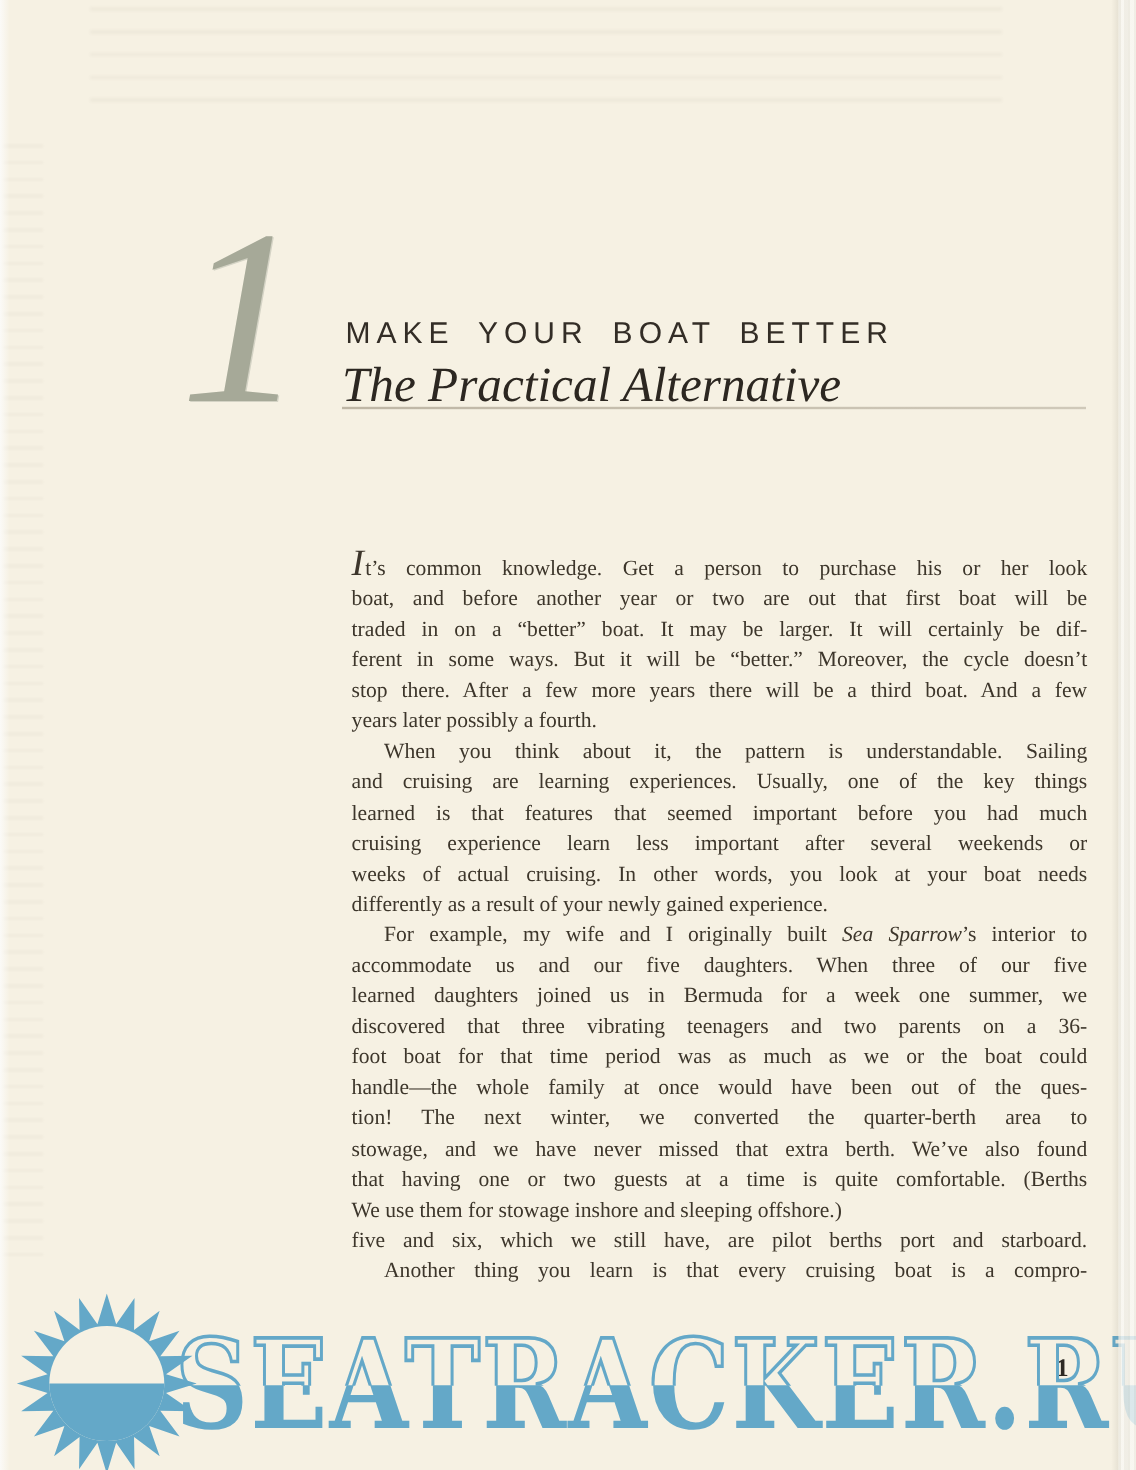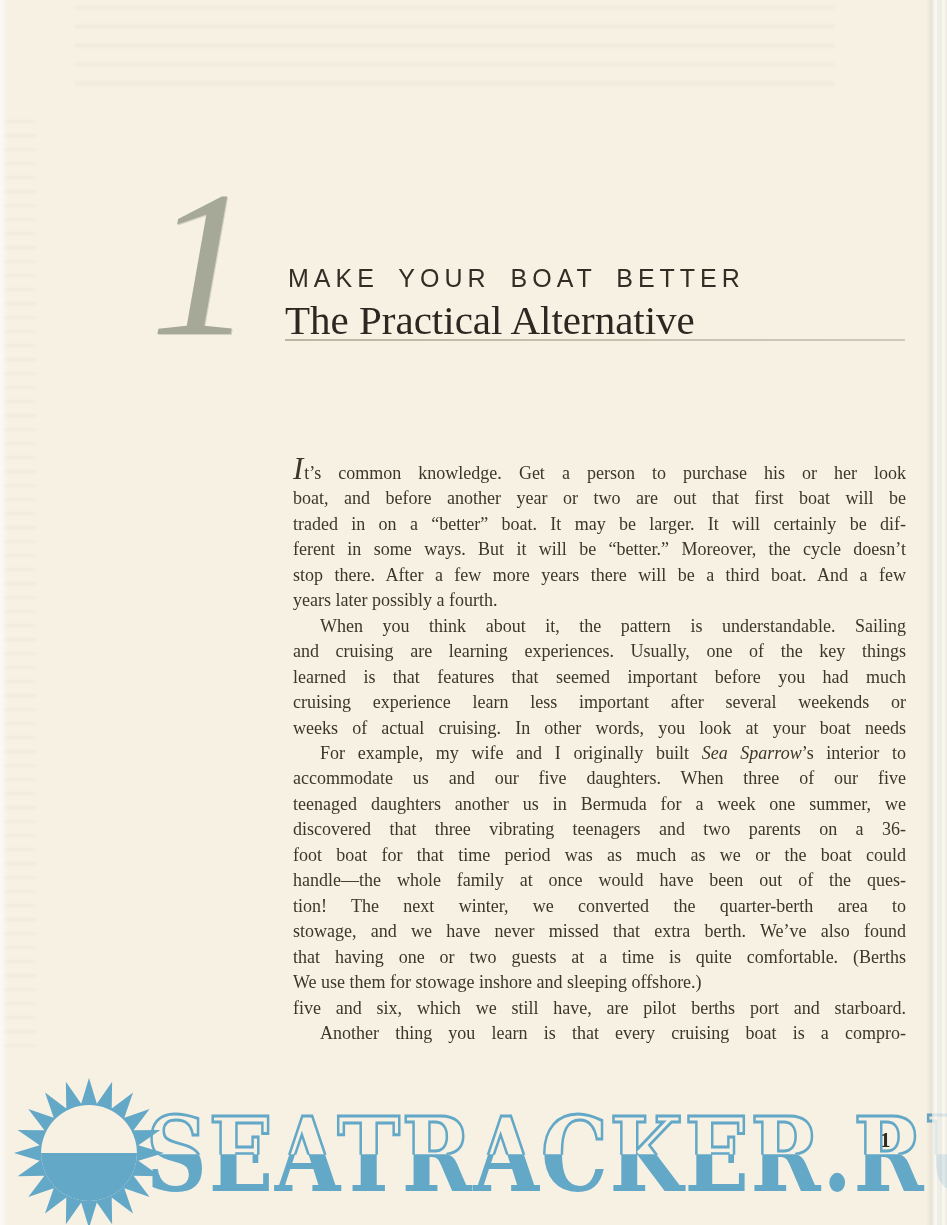--- a/index.html
+++ b/index.html
@@ -36,21 +36,21 @@
     text-shadow:1px 1px 0 rgba(150,155,140,.35);
   }
   .kicker{
     position:absolute;left:288px;top:264px;
     font-family:"Liberation Sans",sans-serif;
     font-size:25px;letter-spacing:5px;word-spacing:8px;
     color:var(--heading);white-space:nowrap;
   }
   .chapter-title{
     position:absolute;left:285px;top:296px;
-    font-family:"Liberation Serif",serif;
+    font-family:"Liberation Serif",serif;font-style:italic;
     font-size:41px;color:var(--title);white-space:nowrap;
   }
   .title-rule{
     position:absolute;left:285px;top:339px;width:620px;height:2px;
     background:linear-gradient(90deg,var(--rule),#c6bfaf);opacity:.8;
   }
   .body-text{
     position:absolute;left:293px;top:461px;width:613px;
     font-size:18px;line-height:25.45px;color:var(--ink);
   }
@@ -112,25 +112,26 @@
         <div class="line just"><span>ferent in some ways. But it will be “better.” Moreover, the cycle doesn’t</span></div>
         <div class="line just"><span>stop there. After a few more years there will be a third boat. And a few</span></div>
         <div class="line"><span>years later possibly a fourth.</span></div>
       </div>
       <div>
         <div class="line just indent"><span>When you think about it, the pattern is understandable. Sailing</span></div>
         <div class="line just"><span>and cruising are learning experiences. Usually, one of the key things</span></div>
         <div class="line just"><span>learned is that features that seemed important before you had much</span></div>
         <div class="line just"><span>cruising experience learn less important after several weekends or</span></div>
         <div class="line just"><span>weeks of actual cruising. In other words, you look at your boat needs</span></div>
+        <div class="line"><span>differently as a result of your newly gained experience.</span></div>
       </div>
       <div>
         <div class="line just indent"><span>For example, my wife and I originally built </span><span class="ital">Sea Sparrow</span><span>’s interior to</span></div>
         <div class="line just"><span>accommodate us and our five daughters. When three of our five</span></div>
-        <div class="line just"><span>teenaged daughters another us in Bermuda for a week one summer, we</span></div>
+        <div class="line just"><span>learned daughters joined us in Bermuda for a week one summer, we</span></div>
         <div class="line just"><span>discovered that three vibrating teenagers and two parents on a 36-</span></div>
         <div class="line just"><span>foot boat for that time period was as much as we or the boat could</span></div>
         <div class="line just"><span>handle—the whole family at once would have been out of the ques-</span></div>
         <div class="line just"><span>tion! The next winter, we converted the quarter-berth area to</span></div>
         <div class="line just"><span>stowage, and we have never missed that extra berth. We’ve also found</span></div>
         <div class="line just"><span>that having one or two guests at a time is quite comfortable. (Berths</span></div>
         <div class="line"><span>We use them for stowage inshore and sleeping offshore.)</span></div>
         <div class="line just"><span>five and six, which we still have, are pilot berths port and starboard.</span></div>
       </div>
       <div>

